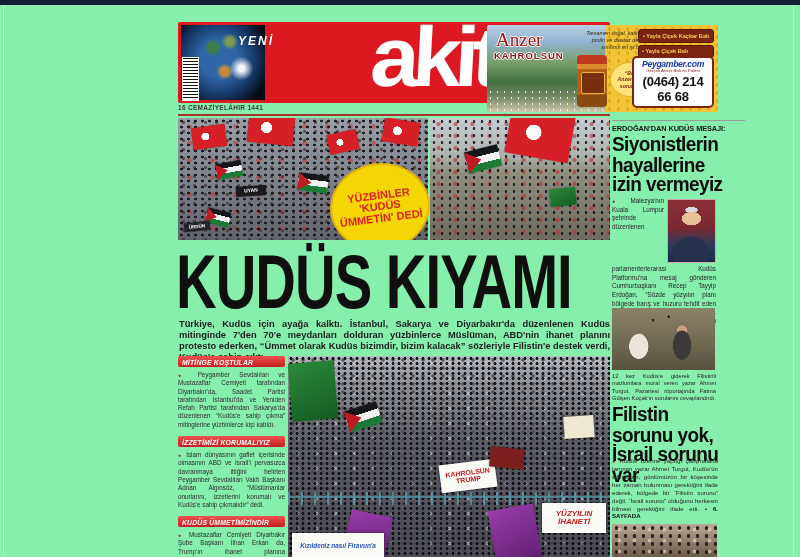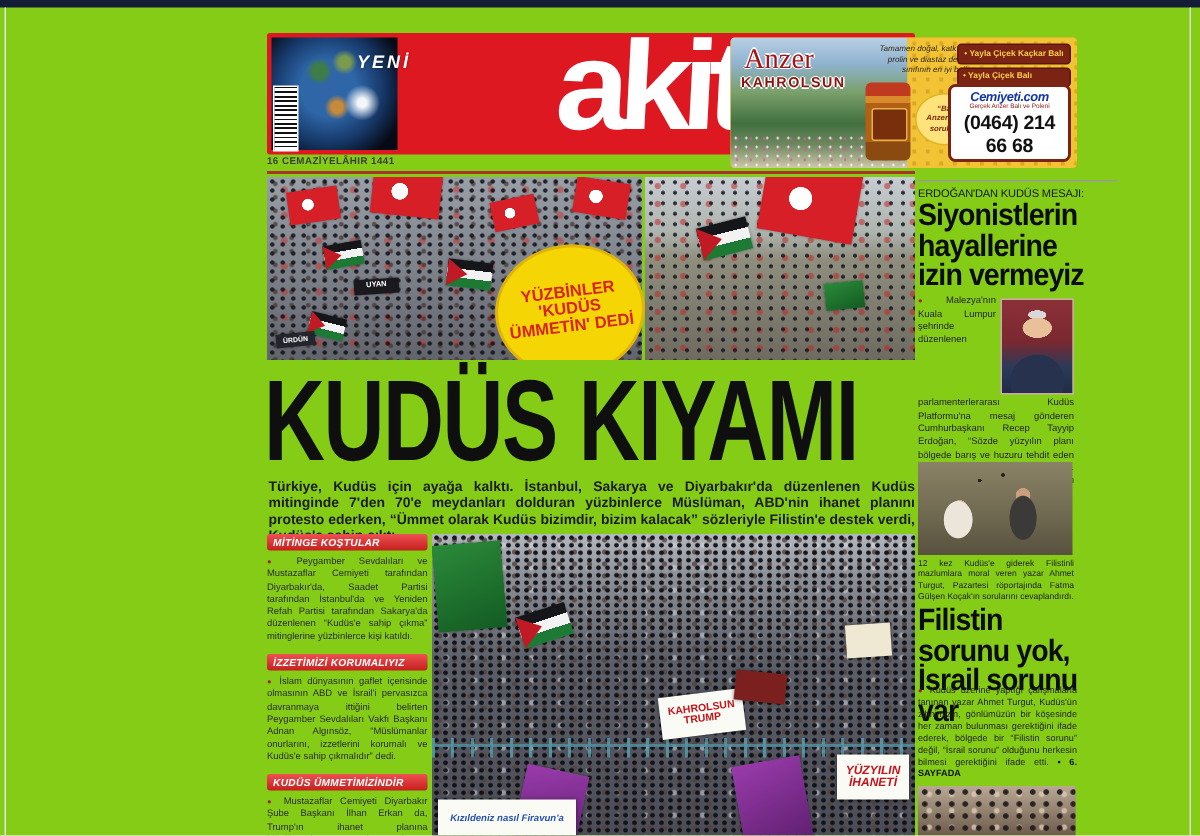--- a/index.html
+++ b/index.html
@@ -1,16 +1,16 @@
 <!DOCTYPE html>
 <html><head>
 <meta charset="utf-8">
 <style>
   html,body{margin:0;padding:0;background:#fff;}
-  .stage{position:relative;width:800px;height:557px;overflow:hidden;background:#84cc16;
+  .stage{position:relative;width:800px;height:557px;overflow:hidden;background:#86efac;
          font-family:"Liberation Sans",sans-serif;}
   .abs{position:absolute;}
   
   .topbar{left:0;top:0;width:800px;height:5px;background:#141d36;}
   .edge-l{left:3px;top:5px;width:1px;height:552px;background:#e2e2e2;}
   .edge-r{left:793px;top:5px;width:1px;height:552px;background:#d9d9d9;}
   
   .masthead{left:178px;top:22px;width:432px;height:81px;background:#dd1820;border-radius:2px;}
   .globe{position:absolute;left:3px;top:3px;width:84px;height:75px;overflow:hidden;
     background:
@@ -114,21 +114,21 @@
       radial-gradient(circle, rgba(222,222,228,.5) 1.6px, transparent 2.2px),
       linear-gradient(180deg,#b4b9bf 0%,#8d9096 14%,#5d5f68 42%,#4b4c55 100%);
       background-size:6px 5px,10px 8px,19px 15px,100% 100%;}
   .fence{position:absolute;left:0;bottom:52px;width:100%;height:13px;opacity:.8;background:
       repeating-linear-gradient(90deg,#5aa0ae 0 2px,transparent 2px 13px),
       linear-gradient(180deg,transparent 0 4px,#4f93a2 4px 6px,transparent 6px);}
   .sign-white{position:absolute;background:#fbfbf6;box-shadow:0 0 3px rgba(0,0,0,.5);
       display:flex;align-items:center;justify-content:center;text-align:center;font-weight:900;}
   
   .sb-rule{left:612px;top:120px;width:133px;height:1px;background:#9a9a9a;}
-  .kicker{left:612px;top:124px;width:140px;font-size:7.4px;font-weight:400;color:#141414;letter-spacing:-.1px;}
+  .kicker{left:612px;top:124px;width:140px;font-size:7.4px;font-weight:700;color:#141414;letter-spacing:-.1px;}
   .sb-h{position:absolute;font-weight:900;color:#0c0c0c;letter-spacing:-.6px;line-height:.98;
       transform:scaleY(1.08);transform-origin:left top;}
   .sb-h1{left:612px;top:135px;width:120px;font-size:19px;}
   .sb-h2{left:612px;top:405px;width:120px;font-size:19px;}
   .sb-body{position:absolute;font-size:6.3px;color:#242424;line-height:1.38;text-align:justify;}
   .sb-body1{left:612px;top:197px;width:104px;}
   .sb-body2{left:612px;top:457px;width:106px;font-size:6.1px;line-height:1.3;}
   .ref{font-weight:900;color:#111;}
   .erdogan{float:right;width:47px;height:62px;margin:2px 0 2px 3px;border:1px solid #caa;
       background:
@@ -182,21 +182,21 @@
     <div class="jar"></div>
     <div class="ad-tag">Tamamen doğal, katkısız, yüksek prolin ve diastaz değerleriyle sınıfının en iyi balları</div>
     <div class="star-badge">“Bal Anzer'den sorulur”</div>
     <div class="pills">
       <div class="pill" style="text-align:center">• Yayla Çiçek Kaçkar Balı</div>
       <div class="pill">• Yayla Çiçek Balı</div>
       <div class="pill">• Çiçek Poleni</div>
       <div class="pill">• Anzer Poleni</div>
     </div>
     <div class="balbox">
-      <div class="bal-site">Cemiyeti.com</div>
+      <div class="bal-site">Peygamber.com</div>
       <div class="bal-sub">Gerçek Anzer Balı ve Poleni</div>
       <div class="bal-phone">(0464) 214 66 68</div>
     </div>
   </div>
 
   <div class="abs leadphotos">
     <div class="crowd ph-a">
       <div class="trflag" style="left:14px;top:8px;width:34px;height:22px;transform:rotate(-8deg)"></div>
       <div class="trflag" style="left:70px;top:-4px;width:46px;height:30px;transform:rotate(6deg)"></div>
       <div class="trflag" style="left:150px;top:14px;width:30px;height:20px;transform:rotate(-12deg)"></div>
@@ -228,21 +228,21 @@
     <div class="para bullet">Mustazaflar Cemiyeti Diyarbakır Şube Başkanı İlhan Erkan da, Trump'ın ihanet planına Müslümanların asla boyun eğmeyeceğini dile getirerek, “Hedefimiz Kudüs'e bir ses, bir nefes olabilmektir. Kudüs ümmetin-</div>
   </div>
 
   <div class="abs mainphoto">
     <div class="greenflag" style="left:2px;top:6px;width:46px;height:58px;transform:rotate(-5deg)"></div>
     <div class="palflag" style="left:58px;top:50px;width:34px;height:22px;transform:rotate(-18deg)"></div>
     <div class="fence"></div>
     <div class="purpleflag" style="left:58px;bottom:-8px;width:42px;height:52px;transform:rotate(12deg)"></div>
     <div class="purpleflag" style="right:72px;bottom:-6px;width:46px;height:56px;transform:rotate(-10deg)"></div>
     <div class="sign-white" style="left:152px;top:106px;width:56px;height:28px;color:#c3151b;font-size:7px;transform:rotate(-7deg);line-height:1.05">KAHROLSUN TRUMP</div>
-    <div class="sign-white" style="right:4px;bottom:24px;width:48px;height:30px;color:#c3151b;font-size:8px;font-style:italic;line-height:1.05">YÜZYILIN İHANETİ</div>
+    <div class="sign-white" style="right:4px;bottom:24px;width:64px;height:30px;color:#c3151b;font-size:8px;font-style:italic;line-height:1.05">YÜZYILIN İHANETİ</div>
     <div class="sign-white" style="left:4px;bottom:0;width:92px;height:24px;color:#2553b4;font-size:6.4px;font-style:italic;font-weight:700">Kızıldeniz nasıl Firavun'a</div>
     <div class="sign-white" style="right:86px;top:92px;width:34px;height:20px;background:#7c1f1f;color:#f4d27a;font-size:3.6px;transform:rotate(6deg)"></div>
     <div class="sign-white" style="right:16px;top:60px;width:30px;height:22px;background:#efe8d2;color:#8a7a40;font-size:3.6px;transform:rotate(-4deg)"></div>
   </div>
 
   <div class="abs sb-rule"></div>
   <div class="abs kicker">ERDOĞAN'DAN KUDÜS MESAJI:</div>
   <div class="sb-h sb-h1">Siyonistlerin hayallerine izin vermeyiz</div>
   <div class="sb-body sb-body1">
     <span class="erdogan"></span><span class="bullet">Malezya'nın Kuala Lumpur şehrinde düzenlenen parlamenterlerarası Kudüs Platformu'na mesaj gönderen Cumhurbaşkanı Recep Tayyip Erdoğan, “Sözde yüzyılın planı bölgede barış ve huzuru tehdit eden bir hayalden başka bir şey değildir. Bu hayalin gerçekleşmesine izin vermeyeceğiz” dedi.</span> <span class="ref">• 8'DE</span>

